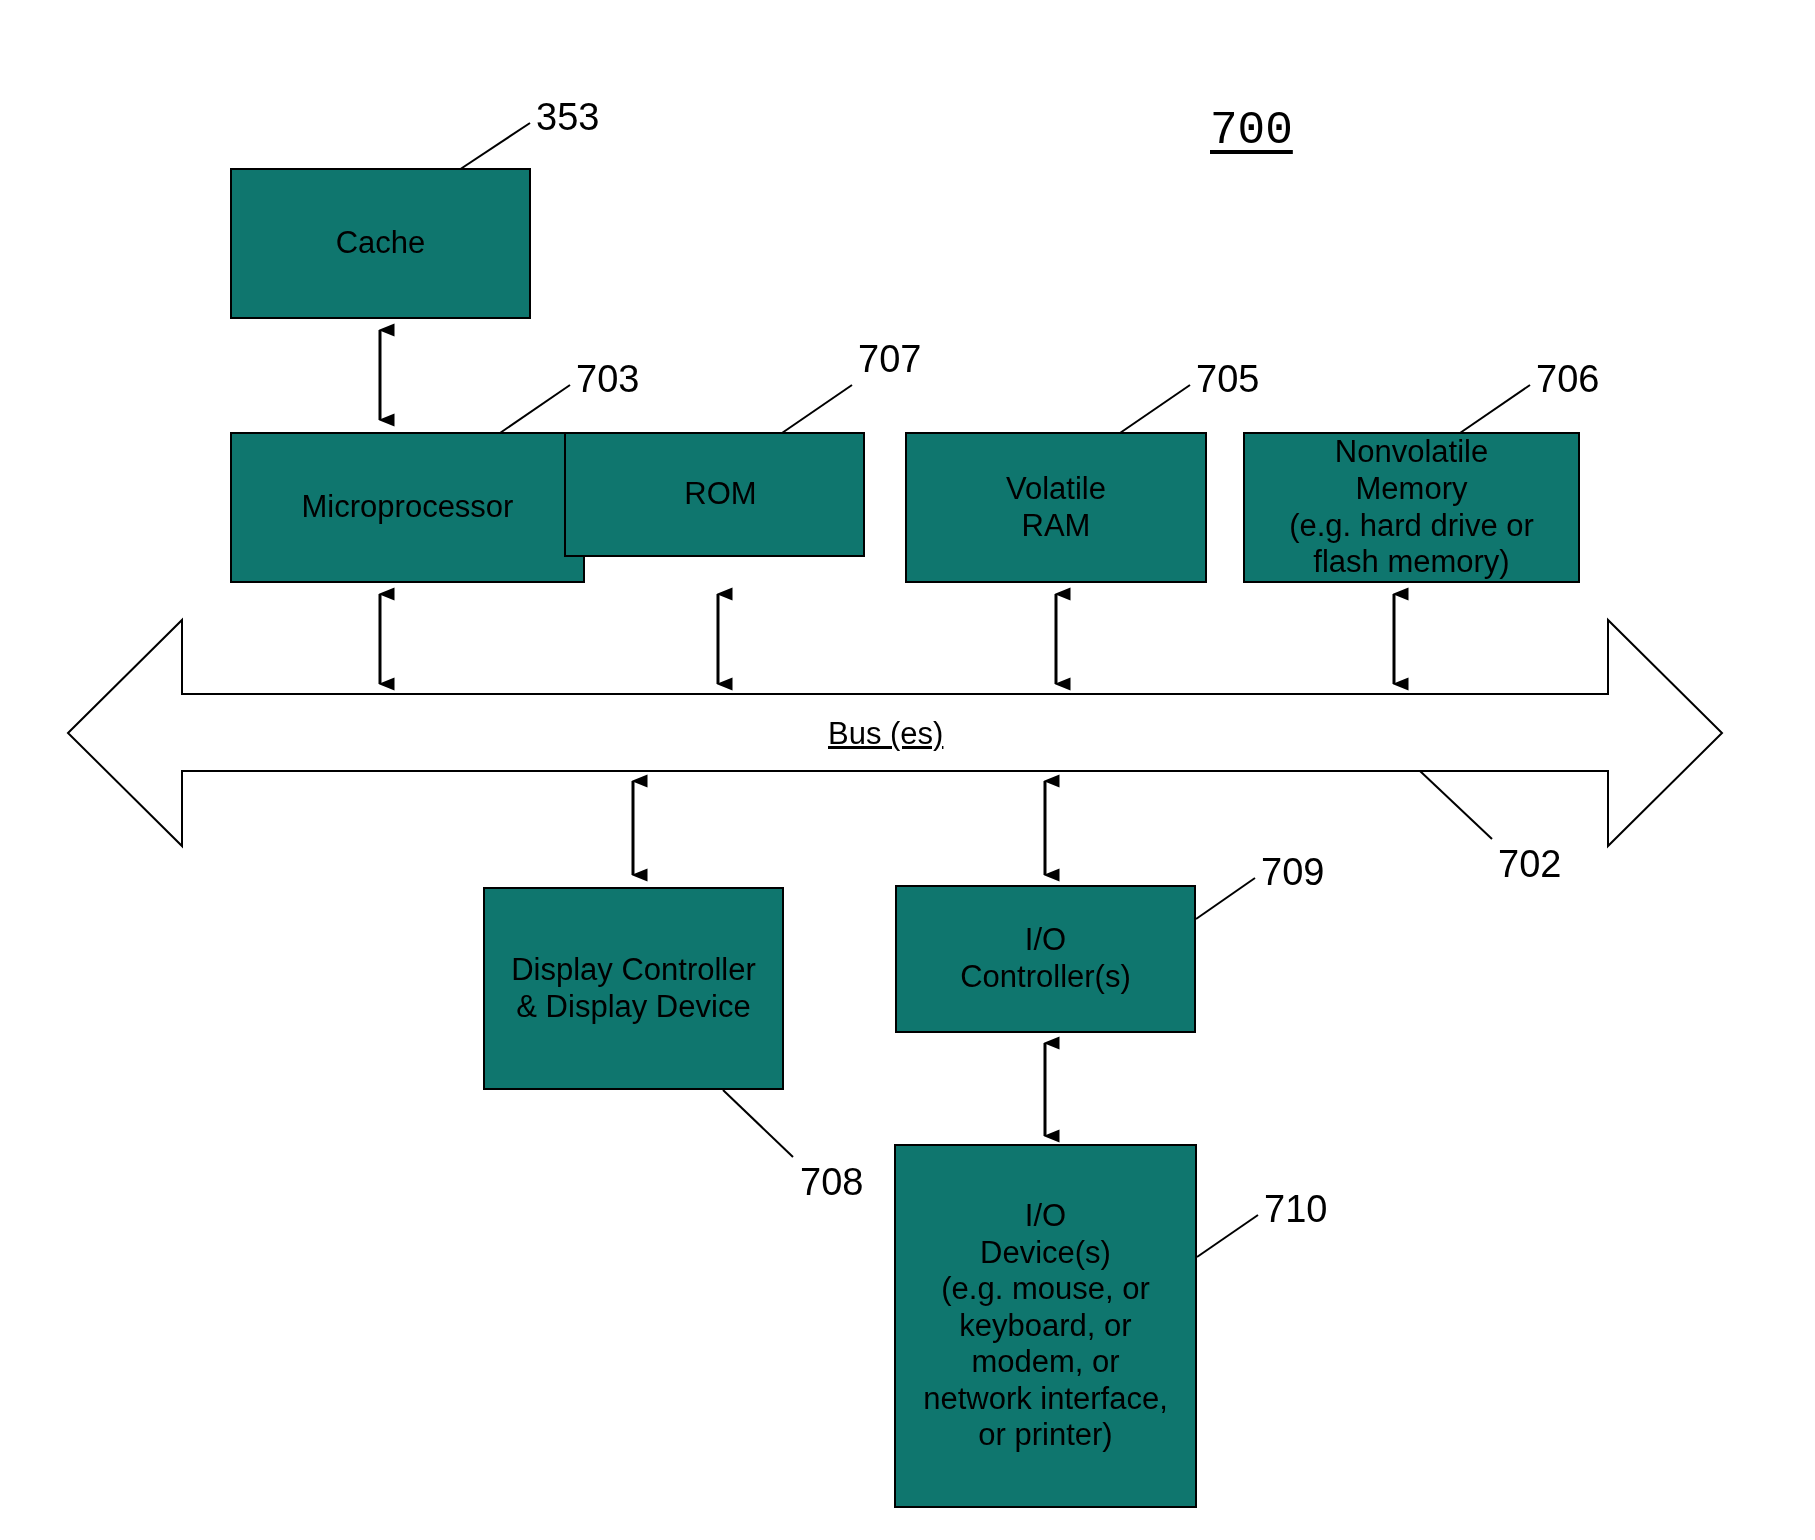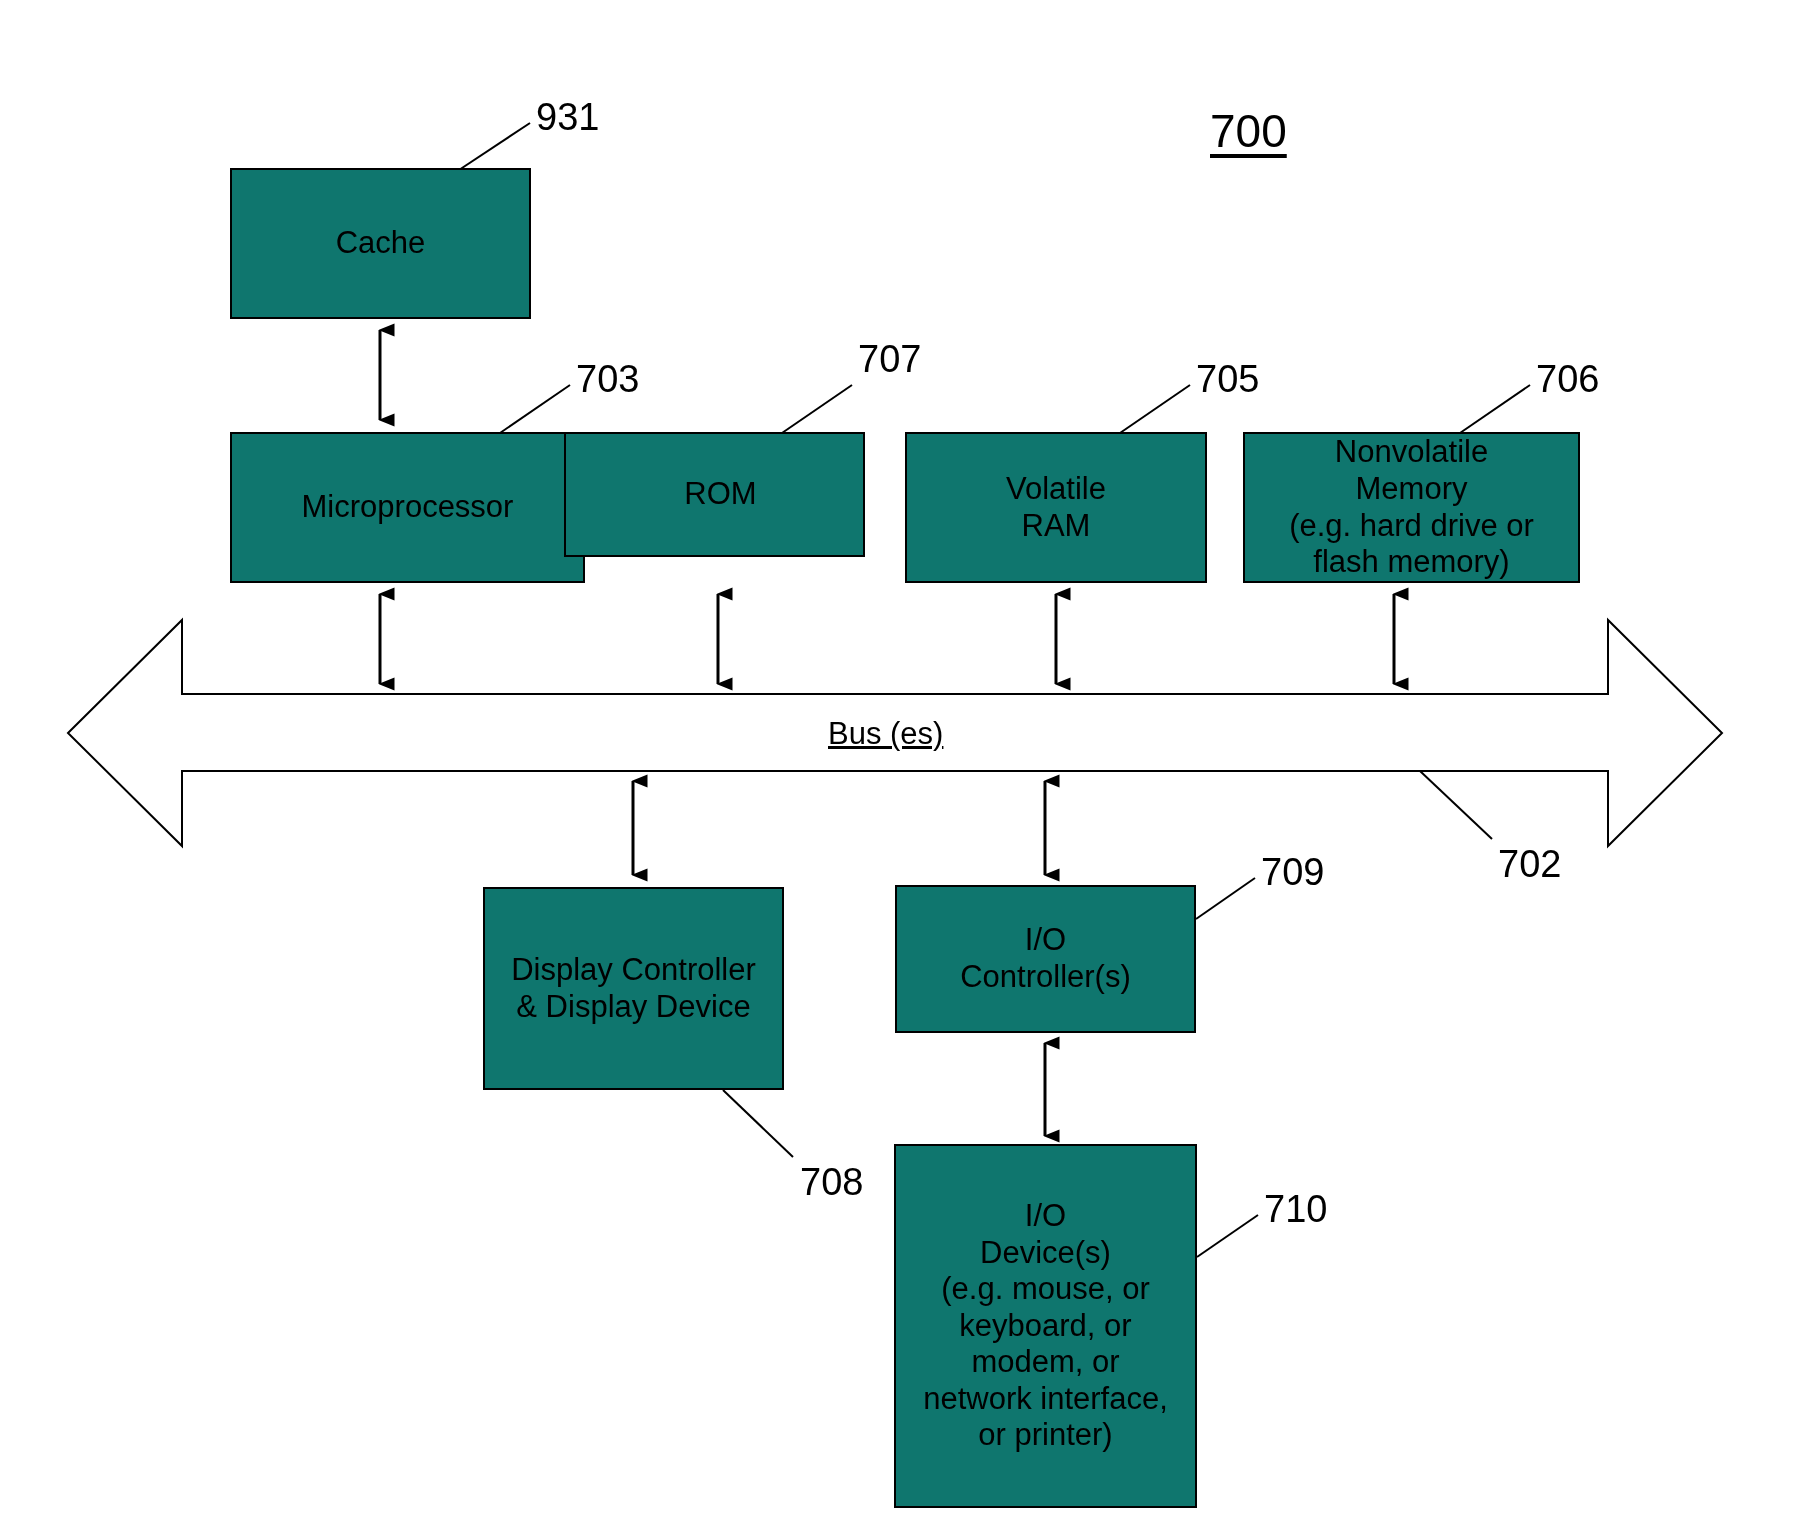--- a/index.html
+++ b/index.html
@@ -118,21 +118,21 @@
     <line x1="500" y1="433" x2="570" y2="385" stroke="#000000" stroke-width="2"></line>
     <line x1="782" y1="433" x2="852" y2="385" stroke="#000000" stroke-width="2"></line>
     <line x1="1120" y1="433" x2="1190" y2="385" stroke="#000000" stroke-width="2"></line>
     <line x1="1460" y1="433" x2="1530" y2="385" stroke="#000000" stroke-width="2"></line>
     <line x1="1420" y1="771" x2="1492" y2="839" stroke="#000000" stroke-width="2"></line>
     <line x1="723" y1="1090" x2="793" y2="1157" stroke="#000000" stroke-width="2"></line>
     <line x1="1196" y1="919" x2="1255" y2="878" stroke="#000000" stroke-width="2"></line>
     <line x1="1197" y1="1257" x2="1258" y2="1215" stroke="#000000" stroke-width="2"></line>
   </svg>
 
-  <div class="fig-title" style="left:1210px; top:108px;">700</div>
+  <div class="fig-title" style="left:1210px; top:108px;font-family:Liberation Mono, monospace;">700</div>
 
   <div class="box" style="left:230px; top:168px; width:301px; height:151px;">
     <span>Cache</span>
   </div>
 
   <div class="box" style="left:230px; top:432px; width:355px; height:151px;">
     <span>Microprocessor</span>
   </div>
 
   <div class="box" style="left:564px; top:432px; width:301px; height:125px;padding-left:12px;">
@@ -166,21 +166,21 @@
 Device(s)
 (e.g. mouse, or
 keyboard, or
 modem, or
 network interface,
 or printer)</span>
   </div>
 
   <div class="bus-label" style="left:828px; top:718px;">Bus (es)</div>
 
-  <div class="ref" style="left:536px; top:98px;">931</div>
+  <div class="ref" style="left:536px; top:98px;">353</div>
   <div class="ref" style="left:576px; top:360px;">703</div>
   <div class="ref" style="left:858px; top:340px;">707</div>
   <div class="ref" style="left:1196px; top:360px;">705</div>
   <div class="ref" style="left:1536px; top:360px;">706</div>
   <div class="ref" style="left:1498px; top:845px;">702</div>
   <div class="ref" style="left:800px; top:1163px;text-align:right;">708</div>
   <div class="ref" style="left:1261px; top:853px;">709</div>
   <div class="ref" style="left:1264px; top:1190px;">710</div>
 
 </div>

